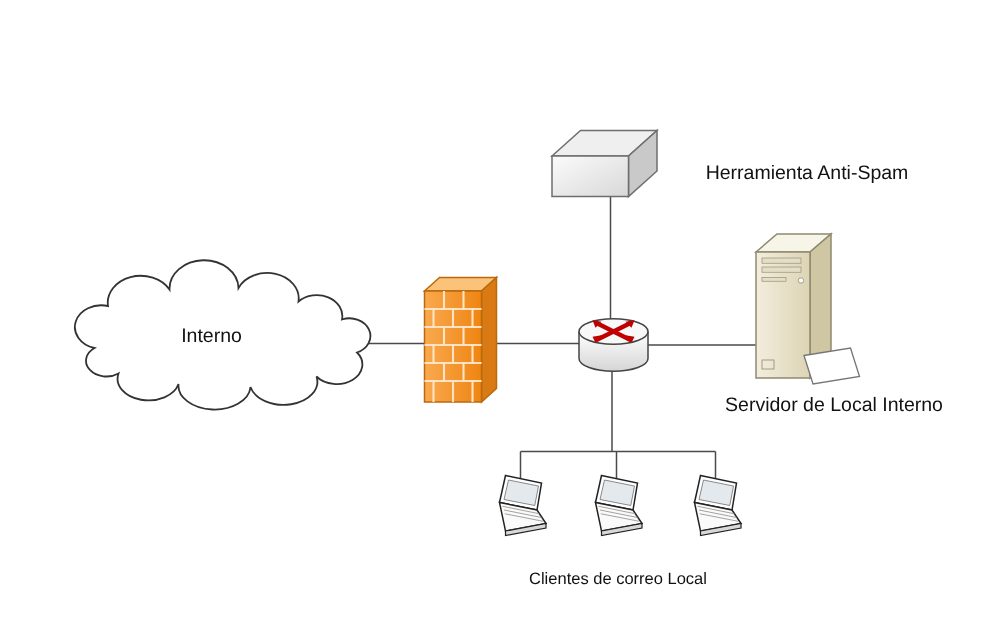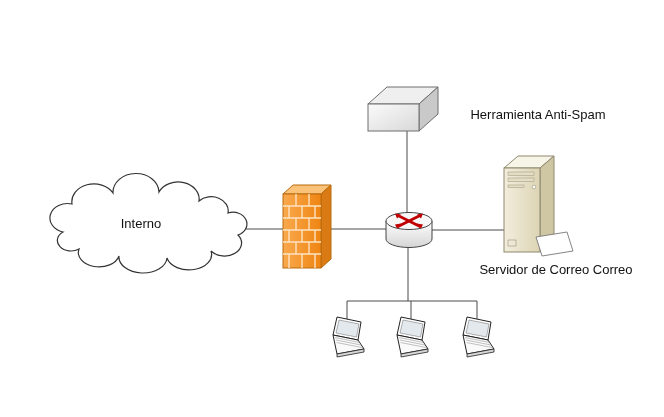--- a/index.html
+++ b/index.html
@@ -146,15 +146,16 @@
 
     <use href="#laptop" transform="translate(347,343)"></use>
     <use href="#laptop" transform="translate(411,343)"></use>
     <use href="#laptop" transform="translate(477,343)"></use>
   </svg>
 
   <div class="lbl" style="left:141px;top:217px;">Interno</div>
 
   <div class="lbl" style="left:538px;top:108px;">Herramienta Anti-Spam</div>
 
-  <div class="lbl" style="left:556px;top:263px;">Servidor de Correo Correo</div>
+  <div class="lbl" style="left:556px;top:263px;">Servidor de Local Interno</div>
 
+  <div class="lbl small" style="left:412px;top:380px;">Clientes de correo Local</div>
 </div>
 
 </body></html>

